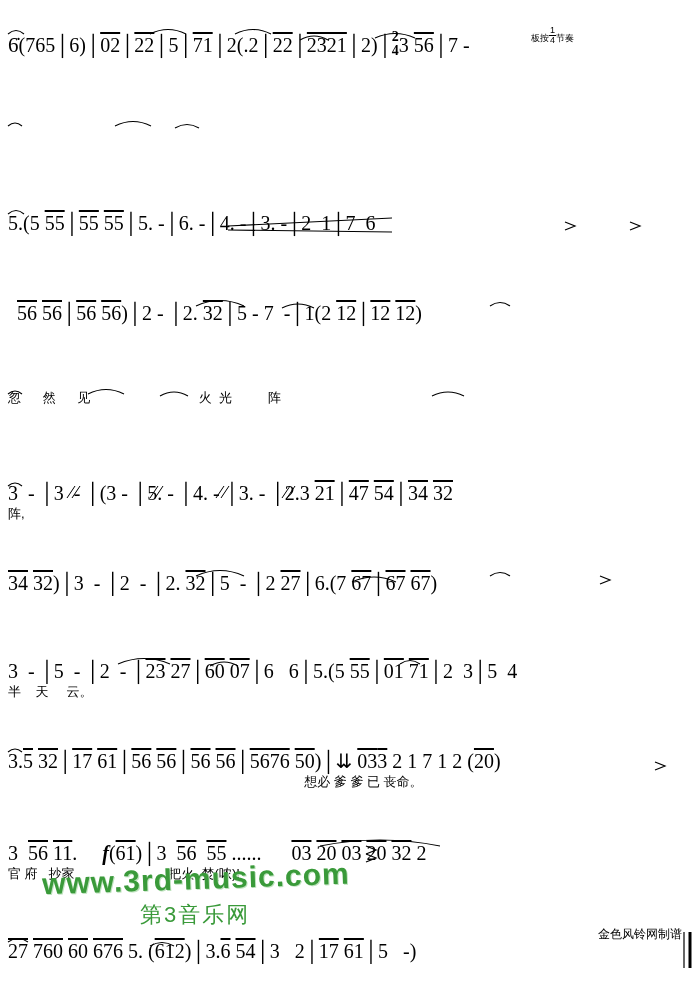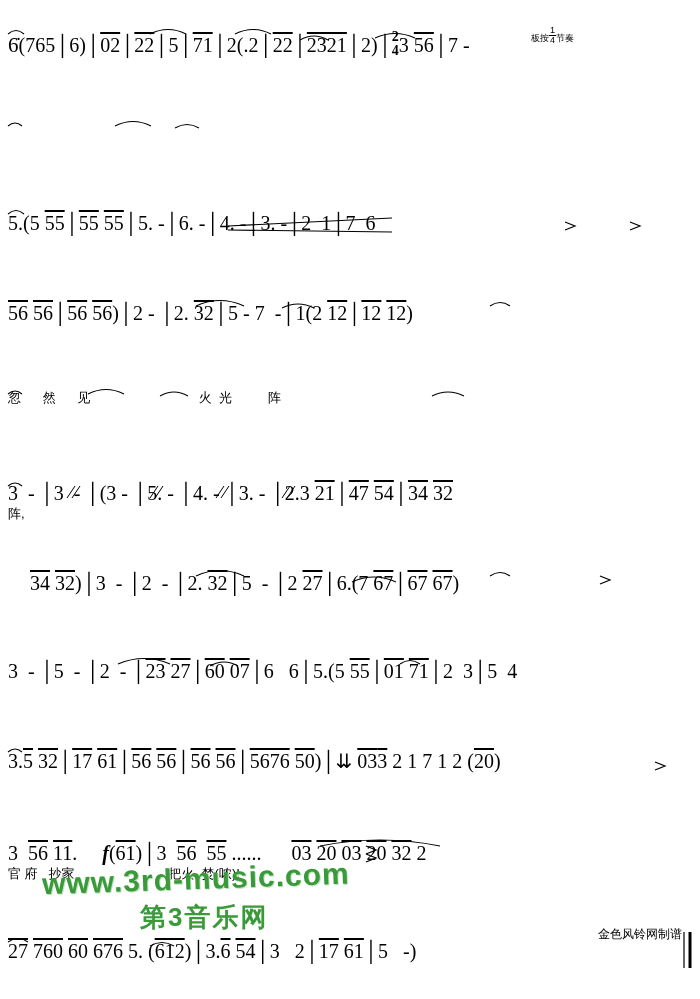--- a/index.html
+++ b/index.html
@@ -60,22 +60,22 @@
     font-weight:bold;
     color:#3a9a3a;
     letter-spacing:1px;
     text-shadow:1px 1px 0 #bfe3bf;
     transform:rotate(-2deg);
   }
   .watermark2{
     position:absolute;
     left:140px;top:900px;
     font-family:"Liberation Sans",sans-serif;
-    font-size:26px;
-    font-weight:bold;
+    font-size:22px;
+    font-weight:normal;
     color:#3a9a3a;
     letter-spacing:2px;
   }
   .credit{
     position:absolute;
     right:18px;top:926px;
     font-family:"Liberation Sans",sans-serif;
     font-size:12px;
   }
 </style>
@@ -94,43 +94,45 @@
 
   <div style="position:absolute;left:0;top:122px;">
     <div class="lyrics"> </div>
   </div>
 
   <div style="position:absolute;left:0;top:210px;">
     <div class="notes">5.(5 <span style="text-decoration:overline">55</span>│<span style="text-decoration:overline">55</span> <span style="text-decoration:overline">55</span>│5. -│6. -│4. -│3. -│2  1│7  6</div>
     <div class="lyrics"> </div>
   </div>
 
-  <div style="position:absolute;left:0;top:300px;text-align:right;">
+  <div style="position:absolute;left:9px;top:300px;text-align:right;">
     <div class="notes"><span style="text-decoration:overline">56</span> <span style="text-decoration:overline">56</span>│<span style="text-decoration:overline">56</span> <span style="text-decoration:overline">56</span>)│2 - │2. <span style="text-decoration:overline">32</span>│5 - 7  -│1(2 <span style="text-decoration:overline">12</span>│<span style="text-decoration:overline">12</span> <span style="text-decoration:overline">12</span>)</div>
   </div>
 
   <div style="position:absolute;left:0;top:390px;">
     <div class="lyrics">忽      然      见                              火  光          阵</div>
   </div>
 
   <div style="position:absolute;left:0;top:480px;">
     <div class="notes">3  - │3  - │(3 - │5. - │4. - │3. - │2.3 <span style="text-decoration:overline">21</span>│<span style="text-decoration:overline">47</span> <span style="text-decoration:overline">54</span>│<span style="text-decoration:overline">34</span> <span style="text-decoration:overline">32</span></div>
     <div class="lyrics">阵,</div>
   </div>
 
-  <div style="position:absolute;left:0;top:570px;margin-left:22px;">
+  <div style="position:absolute;left:0;top:570px;">
     <div class="notes"><span style="text-decoration:overline">34</span> <span style="text-decoration:overline">32</span>)│3  - │2  - │2. <span style="text-decoration:overline">32</span>│5  - │2 <span style="text-decoration:overline">27</span>│6.(7 <span style="text-decoration:overline">67</span>│<span style="text-decoration:overline">67</span> <span style="text-decoration:overline">67</span>)</div>
   </div>
 
   <div style="position:absolute;left:0;top:658px;">
     <div class="notes">3  - │5  - │2  - │<span style="text-decoration:overline">23</span> <span style="text-decoration:overline">27</span>│<span style="text-decoration:overline">60</span> <span style="text-decoration:overline">07</span>│6   6│5.(5 <span style="text-decoration:overline">55</span>│<span style="text-decoration:overline">01</span> <span style="text-decoration:overline">71</span>│2  3│5  4</div>
+    <div class="lyrics">半    天     云。</div>
   </div>
 
   <div style="position:absolute;left:0;top:748px;">
     <div class="notes">3.<span style="text-decoration:overline">5</span> <span style="text-decoration:overline">32</span>│<span style="text-decoration:overline">17</span> <span style="text-decoration:overline">61</span>│<span style="text-decoration:overline">56</span> <span style="text-decoration:overline">56</span>│<span style="text-decoration:overline">56</span> <span style="text-decoration:overline">56</span>│<span style="text-decoration:overline">5676</span> <span style="text-decoration:overline">50</span>)│⇊ <span style="text-decoration:overline">03</span><span style="text-decoration:overline">3</span> 2 1 7 1 2 (<span style="text-decoration:overline">20</span>)</div>
+    <div class="lyrics">                                                                                  想必 爹 爹 已 丧命。</div>
   </div>
 
   <div style="position:absolute;left:0;top:840px;">
     <div class="notes">3  <span style="text-decoration:overline">56</span> <span style="text-decoration:overline">11</span>.     <span style="font-style:italic;font-weight:bold;">f</span>(<span style="text-decoration:overline">61</span>)│3  <span style="text-decoration:overline">56</span>  <span style="text-decoration:overline">55</span> ......      <span style="text-decoration:overline">03</span> <span style="text-decoration:overline">20</span> <span style="text-decoration:overline">03</span> <span style="text-decoration:overline">20</span> <span style="text-decoration:overline">32</span> 2</div>
     <div class="lyrics">官 府   抄家                          把火  焚(哝)!</div>
   </div>
 
   <div style="position:absolute;left:0;top:938px;">
     <div class="notes"><span style="text-decoration:overline">27</span> <span style="text-decoration:overline">760</span> <span style="text-decoration:overline">60</span> <span style="text-decoration:overline">676</span> 5. (<span style="text-decoration:overline">612</span>)│3.<span style="text-decoration:overline">6</span> <span style="text-decoration:overline">54</span>│3   2│<span style="text-decoration:overline">17</span> <span style="text-decoration:overline">61</span>│5   -)</div>
   </div>

